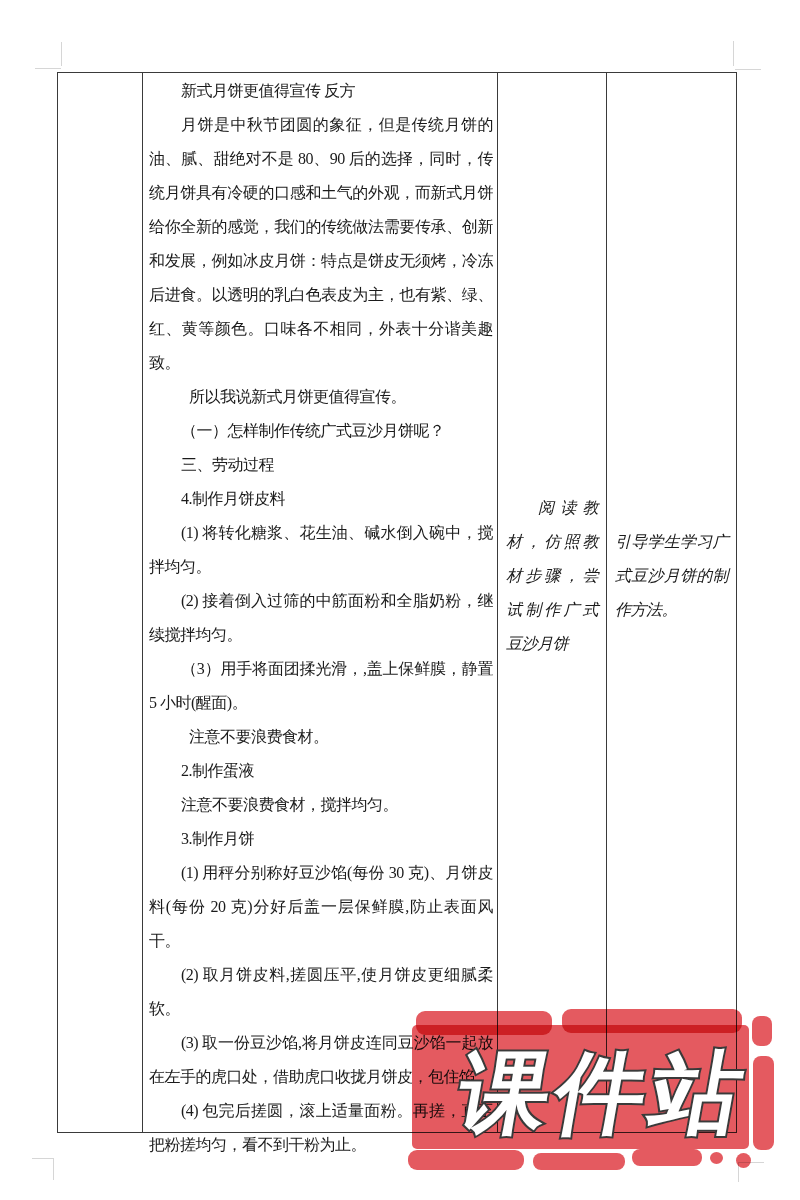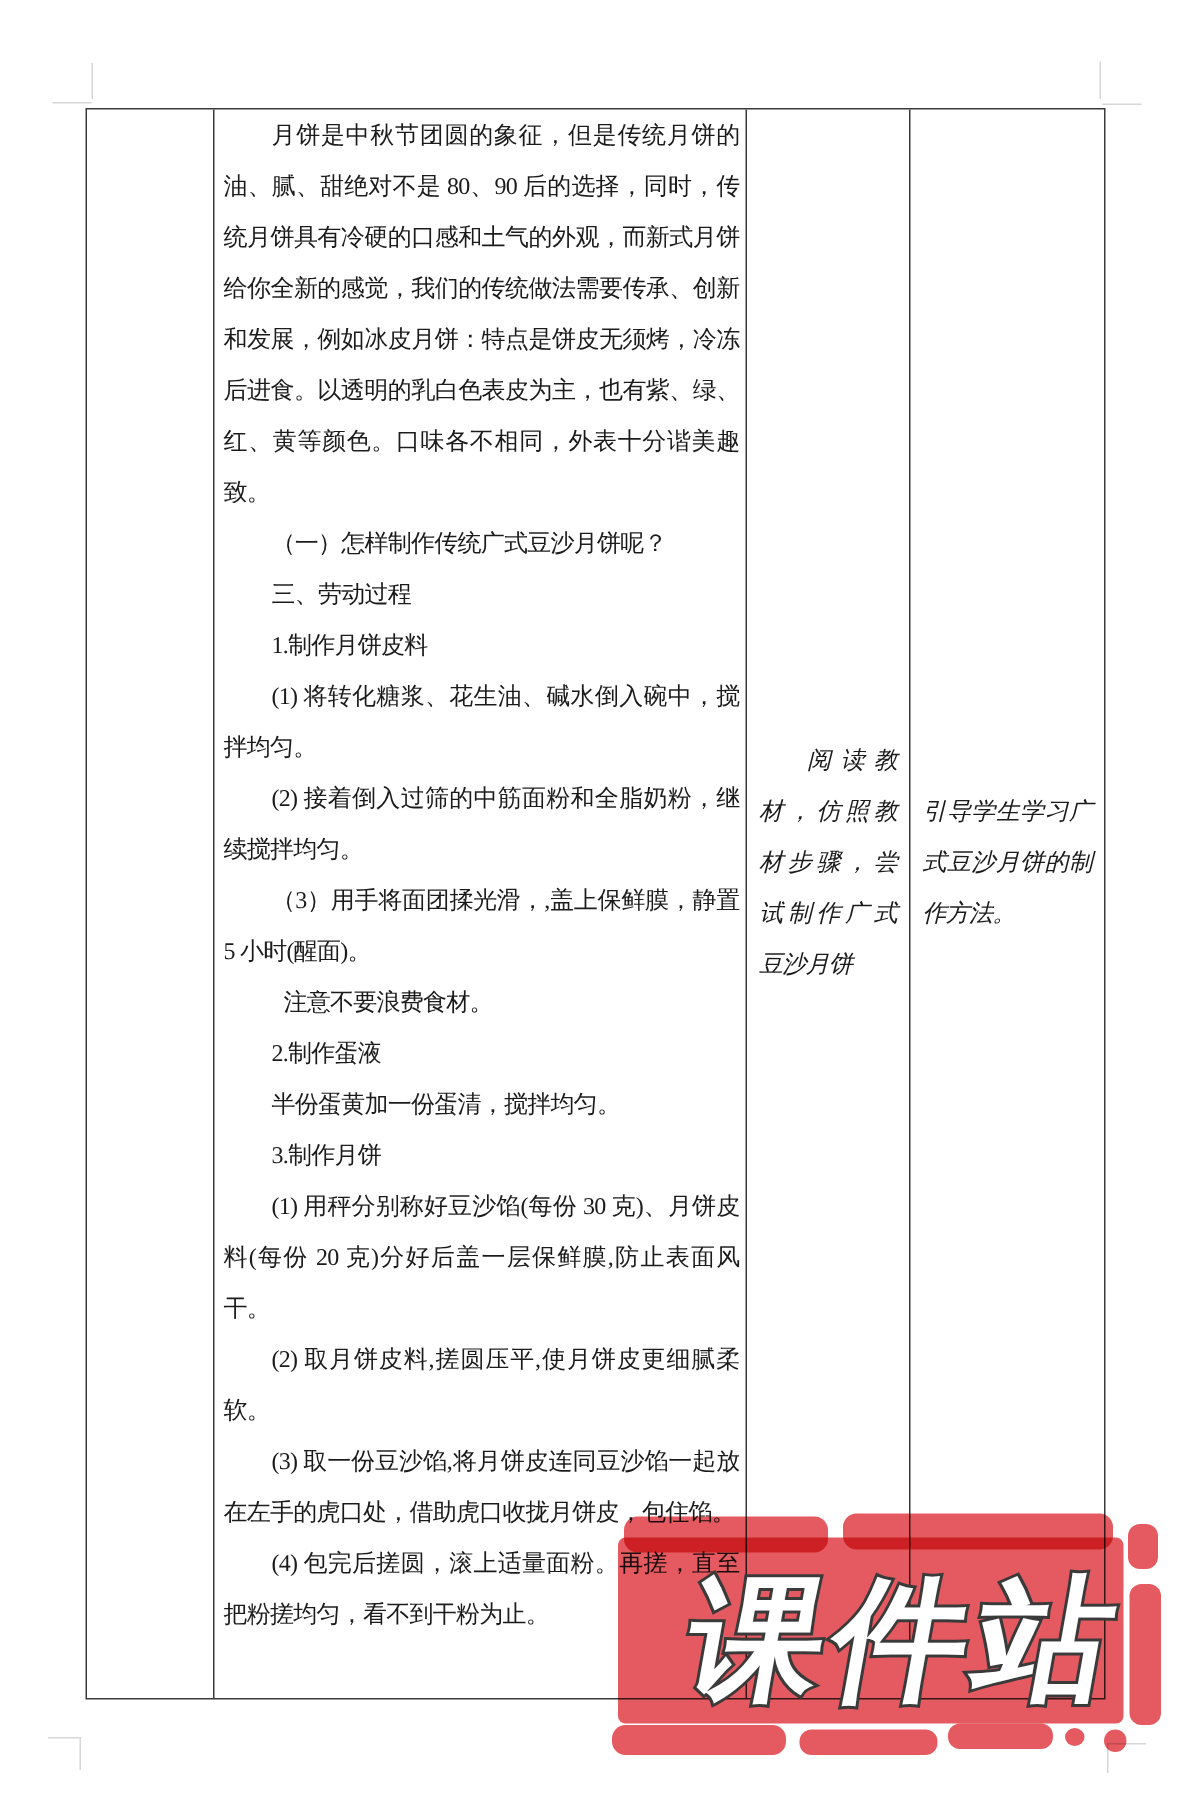--- a/index.html
+++ b/index.html
@@ -106,30 +106,32 @@
   <div class="crop" style="left:32px;top:1158px;width:21px;height:1px;"></div>
   <div class="crop" style="left:53px;top:1158px;width:1px;height:22px;"></div>
   <div class="crop" style="left:738px;top:1162px;width:1px;height:20px;"></div>
   <div class="crop" style="left:738px;top:1162px;width:26px;height:1px;"></div>
 
   <div class="lesson-table">
 
     <div class="cell cell-gap"></div>
 
     <div class="cell cell-main">
+      <p>新式月饼更值得宣传 反方</p>
       <p>月饼是中秋节团圆的象征，但是传统月饼的油、腻、甜绝对不是 80、90 后的选择，同时，传统月饼具有冷硬的口感和土气的外观，而新式月饼给你全新的感觉，我们的传统做法需要传承、创新和发展，例如冰皮月饼：特点是饼皮无须烤，冷冻后进食。以透明的乳白色表皮为主，也有紫、绿、红、黄等颜色。口味各不相同，外表十分谐美趣致。</p>
+      <p class="ind25">所以我说新式月饼更值得宣传。</p>
       <p>（一）怎样制作传统广式豆沙月饼呢？</p>
       <p>三、劳动过程</p>
-      <p>1.制作月饼皮料</p>
+      <p>4.制作月饼皮料</p>
       <p>(1) 将转化糖浆、花生油、碱水倒入碗中，搅拌均匀。</p>
       <p>(2) 接着倒入过筛的中筋面粉和全脂奶粉，继续搅拌均匀。</p>
       <p>（3）用手将面团揉光滑，,盖上保鲜膜，静置 5 小时(醒面)。</p>
       <p class="ind25">注意不要浪费食材。</p>
       <p>2.制作蛋液</p>
-      <p>半份蛋黄加一份蛋清，搅拌均匀。</p>
+      <p>注意不要浪费食材，搅拌均匀。</p>
       <p>3.制作月饼</p>
       <p>(1) 用秤分别称好豆沙馅(每份 30 克)、月饼皮料(每份 20 克)分好后盖一层保鲜膜,防止表面风干。</p>
       <p>(2) 取月饼皮料,搓圆压平,使月饼皮更细腻柔软。</p>
       <p>(3) 取一份豆沙馅,将月饼皮连同豆沙馅一起放在左手的虎口处，借助虎口收拢月饼皮，包住馅。</p>
       <p>(4) 包完后搓圆，滚上适量面粉。再搓，直至把粉搓均匀，看不到干粉为止。</p>
     </div>
 
     <div class="cell cell-read">
       <div class="side-text indented">阅读教材，仿照教材步骤，尝试制作广式豆沙月饼</div>
     </div>

